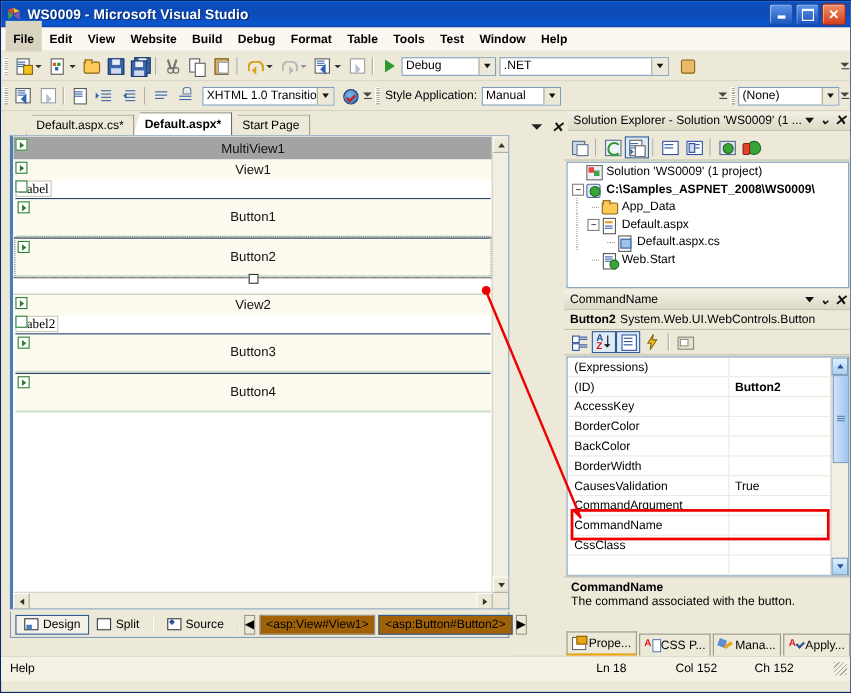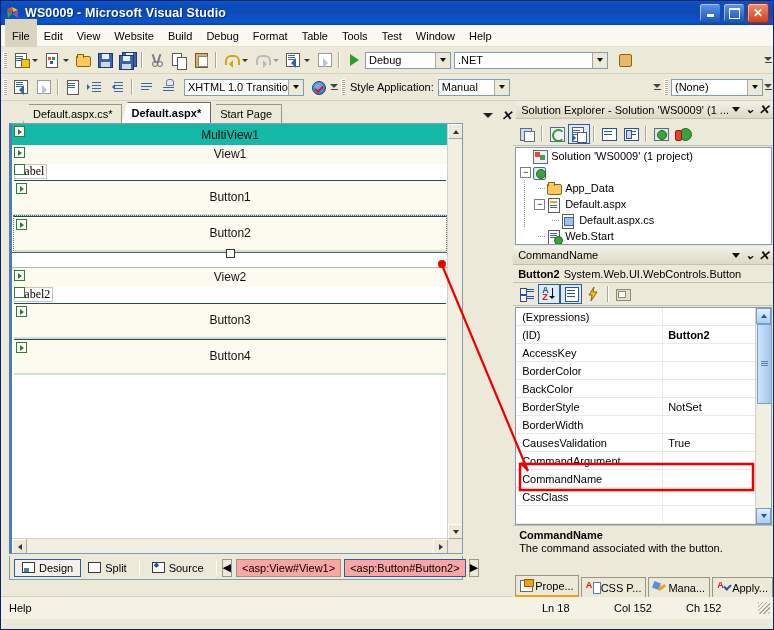--- a/index.html
+++ b/index.html
@@ -27,21 +27,21 @@
           display:flex;align-items:center;justify-content:center;
           color:#fff;font-size:10px;font-weight:bold;box-shadow:inset 1px 1px 0 rgba(255,255,255,.45);}
   .winbtn.close{background:linear-gradient(180deg,#f08e6a,#d2401a);border-color:#a82b10;}
   .winbtn .g-min{width:7px;height:3px;background:#fff;margin-top:5px;}
   .winbtn .g-max{width:9px;height:8px;border:1px solid #fff;border-top-width:2px;}
   .winbtn .g-close{font-size:12px;line-height:10px;font-family:"Liberation Sans",sans-serif;}
 
   
   .menubar{height:21px;background:#faf8f0;display:flex;align-items:center;padding-left:4px;
            border-bottom:1px solid #e6e2d2;}
-  .menuitem{padding:11px 7px;font-size:11px;color:#000;white-space:nowrap;}
+  .menuitem{padding:11px 7px;font-size:11px;color:#000;white-space:nowrap;font-weight:bold;}
   .menuitem.sel{background:#d8d4c0;}
 
   
   .toolrow{height:26px;background:#ece9d8;display:flex;align-items:center;
            border-bottom:1px solid #d5d2c2;position:relative;}
   .grip{width:3px;height:16px;margin:0 3px 0 2px;flex:none;
         background:repeating-linear-gradient(180deg,#fff 0 1px,#aca899 1px 2px);
         border-left:1px solid #fff;}
   .tbtn{width:22px;height:22px;display:flex;align-items:center;justify-content:center;flex:none;position:relative;}
   .tsep{width:1px;height:16px;background:#aca899;margin:0 3px;border-right:1px solid #fff;flex:none;}
@@ -120,40 +120,40 @@
         display:flex;align-items:center;justify-content:center;}
   .sbtn i{width:0;height:0;}
   .corner{position:absolute;right:0;bottom:0;width:14px;height:14px;background:#ece9d8;}
 
   .ctl{position:relative;box-sizing:border-box;}
   .gtag{position:absolute;left:2px;top:2px;width:9px;height:9px;background:#fff;border:1px solid #2e7d32;
         display:flex;align-items:center;justify-content:center;z-index:4;}
   .gtag i{width:0;height:0;border-top:3px solid transparent;border-bottom:3px solid transparent;border-left:4px solid #2e7d32;}
 
   .mvwrap{background:#fdfbf0;}
-  .mvtitle{text-align:center;font-size:12px;color:#111;padding:4px 0 3px;background:#14b8a6;}
+  .mvtitle{text-align:center;font-size:12px;color:#111;padding:4px 0 3px;background:#a3a3a3;}
   .viewtitle{text-align:center;font-size:12px;color:#111;padding:2px 0 3px;background:#fdfbf0;}
   .labelctl{display:inline-block;border:1px solid #c9c6b4;padding:0 2px;font-size:12px;
             font-family:"Liberation Serif",serif;background:#fff;line-height:13px;}
   .btnctl{position:relative;background:#fdfbf0;border-top:1px solid #26456f;border-bottom:2px solid #cfe0cf;
           text-align:center;font-size:12px;color:#111;padding:9px 0 10px;margin:0 2px;}
   .btnctl.selected{outline:1px dotted #666;}
   .emptyrow{height:14px;background:#fff;}
   .hrline{height:1px;background:#b9b6a6;}
   .dotted{border-top:1px dotted #555;position:relative;height:0;}
   .gripsq{position:absolute;left:50%;top:-4px;margin-left:-4px;width:7px;height:7px;background:#fff;border:1px solid #333;}
 
   
   .bottombar{position:absolute;left:8px;right:2px;bottom:16px;height:24px;
              background:#ece9d8;border:1px solid #7f9db9;border-top:0;
              display:flex;align-items:center;padding:0 4px;box-sizing:border-box;}
   .vtab{display:flex;align-items:center;gap:4px;padding:2px 7px;font-size:11px;color:#000;}
   .vtab.active{border:1px solid #2f5c94;background:#f4f2e8;}
   .vsep{width:1px;height:14px;background:#aca899;margin:0 5px;border-right:1px solid #fff;}
-  .tagbtn{border:1px solid #9a9686;background:#fca5a5;padding:2px 5px;font-size:11px;margin-right:3px;white-space:nowrap;}
+  .tagbtn{border:1px solid #9a9686;background:#a16207;padding:2px 5px;font-size:11px;margin-right:3px;white-space:nowrap;}
   .tagbtn.active{border-color:#2f5c94;}
   .tagnavarrow{border:1px solid #9a9686;background:#ece9d8;width:13px;height:16px;
                display:flex;align-items:center;justify-content:center;}
   .minibox{width:11px;height:9px;border:1px solid #3a3a3a;background:#fff;display:inline-block;position:relative;}
   .minibox.filled:after{content:"";position:absolute;left:1px;bottom:0;width:5px;height:4px;background:#4a7ebb;}
 
   
   .rightpane{width:264px;background:#ece9d8;display:flex;flex-direction:column;box-sizing:border-box;margin-left:48px;}
   .panel{background:#ece9d8;display:flex;flex-direction:column;}
   .ptitle{height:18px;display:flex;align-items:center;padding:0 2px 0 5px;
@@ -676,20 +676,21 @@
           <div class="trow">
             <span class="tind">
                 <i class="expbox">−</i>
               </span>
             <span class="ticon">
                 <span class="ic" style="margin-top:1px">
                   <i style="position:absolute;left:1px;top:2px;width:11px;height:11px;background:#dfe8f5;border:1px solid #4a6b9a;border-radius:2px;"></i>
                   <i class="globe" style="left:4px;top:4px;width:8px;height:8px"></i>
                 </span>
               </span>
+            <span class="tlabel b">C:\Samples_ASPNET_2008\WS0009\</span>
           </div>
           <div class="trow">
             <span class="tind">
                 <i class="dotline"></i>
               </span>
             <span class="tind">
                 <i class="dotlineh"></i>
               </span>
             <span class="ticon">
                 <span class="ic" style="margin-top:1px">
@@ -817,24 +818,20 @@
             <span class="pname">AccessKey</span>
             <span class="pval"></span>
           </div>
           <div class="prow">
             <span class="pname">BorderColor</span>
             <span class="pval"></span>
           </div>
           <div class="prow">
             <span class="pname">BackColor</span>
             <span class="pval"></span>
-          </div>
-          <div class="prow">
-            <span class="pname">BorderStyle</span>
-            <span class="pval">NotSet</span>
           </div>
           <div class="prow">
             <span class="pname">BorderWidth</span>
             <span class="pval"></span>
           </div>
           <div class="prow">
             <span class="pname">CausesValidation</span>
             <span class="pval">True</span>
           </div>
           <div class="prow">

